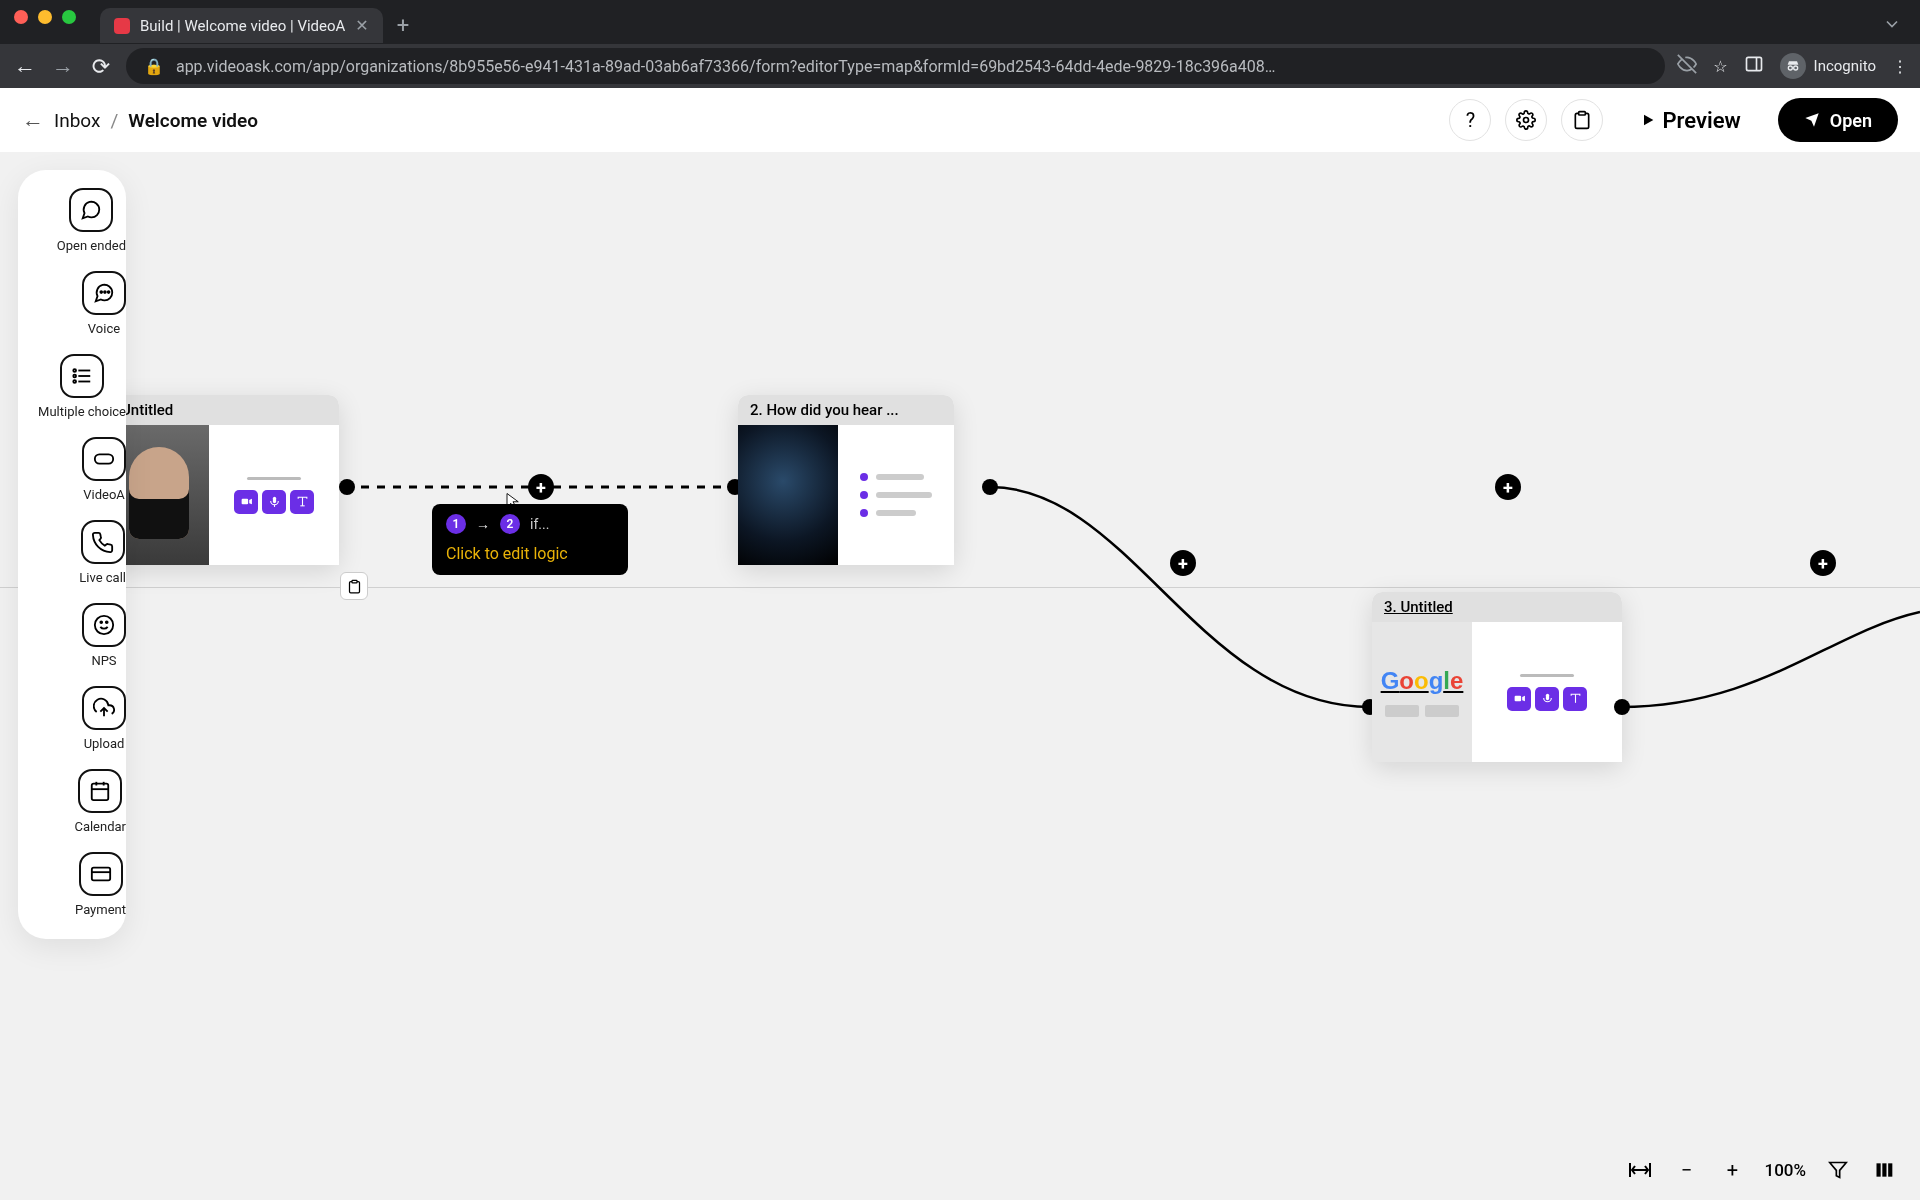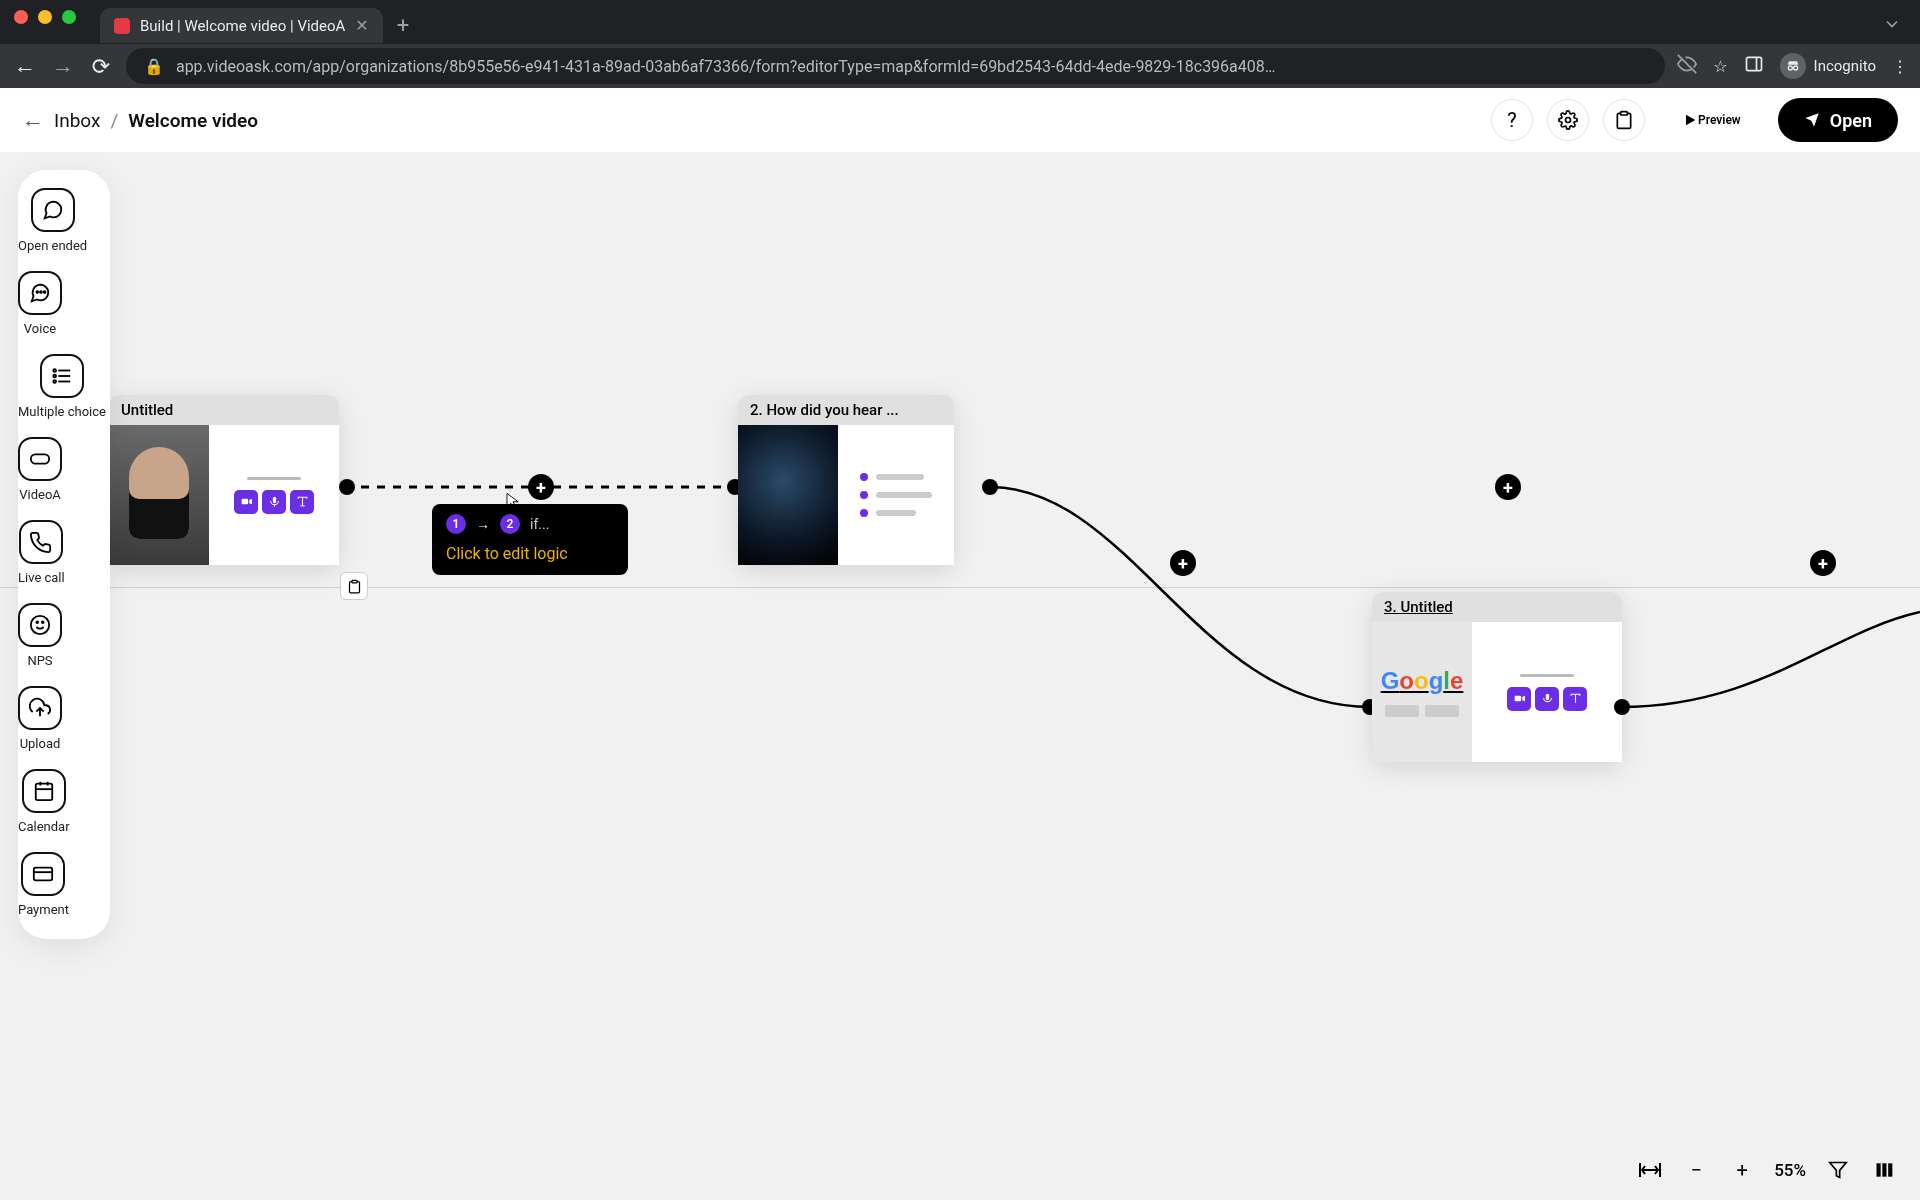--- a/index.html
+++ b/index.html
@@ -28,29 +28,29 @@
   .incog-pill .ic { width:26px; height:26px; border-radius:50%; background:#5f6368; display:flex; align-items:center; justify-content:center; }
 
   
   .app-bar { height:64px; padding:0 22px; display:flex; align-items:center; justify-content:space-between; background:#fff; }
   .crumbs { display:flex; align-items:center; gap:10px; font-size:19px; color:#111; }
   .crumbs .back { color:#555; font-size:22px; }
   .crumbs .sep { color:#888; }
   .crumbs .strong { font-weight:600; }
   .bar-actions { display:flex; align-items:center; gap:14px; }
   .circle-btn { width:42px; height:42px; border-radius:50%; border:1px solid #e2e2e2; background:#fff; display:flex; align-items:center; justify-content:center; font-size:20px; cursor:pointer; }
-  .preview-btn { height:44px; padding:0 22px; border-radius:22px; background:#fff; border:1px solid transparent; font-size:12px; font-weight:600; display:flex; align-items:center; gap:0; cursor:pointer; }
+  .preview-btn { height:44px; padding:0 22px; border-radius:22px; background:#fff; border:1px solid transparent; font-size:22px; font-weight:600; display:flex; align-items:center; gap:6px; cursor:pointer; }
   .share-btn { height:44px; padding:0 26px; border-radius:22px; background:#000; color:#fff; font-size:18px; font-weight:600; display:flex; align-items:center; gap:10px; cursor:pointer; }
 
   
   .canvas { position:relative; background:#f1f1f1; height:calc(1200px - 88px - 64px); width:100%; overflow:hidden; }
   .center-line { position:absolute; top:435px; left:0; right:0; border-top:1px solid #d0d0d0; }
 
   
-  .tool-rail { position:absolute; top:18px; left:18px; width:92px; background:#fff; border-radius:28px; padding:18px 0 22px; box-shadow:0 8px 30px rgba(0,0,0,.08); display:flex; flex-direction:column; align-items:flex-start; gap:18px; }
+  .tool-rail { position:absolute; top:18px; left:18px; width:108px; background:#fff; border-radius:28px; padding:18px 0 22px; box-shadow:0 8px 30px rgba(0,0,0,.08); display:flex; flex-direction:column; align-items:flex-end; gap:18px; }
   .tool { display:flex; flex-direction:column; align-items:center; gap:6px; cursor:pointer; }
   .tool .tbox { width:44px; height:44px; border:2px solid #111; border-radius:14px; display:flex; align-items:center; justify-content:center; font-size:22px; }
   .tool .tlabel { font-size:13px; color:#222; text-align:center; }
 
   
   .step-card { position:absolute; width:230px; border-radius:10px; background:#fff; box-shadow:0 6px 26px rgba(0,0,0,.12); overflow:visible; }
   .step-card .head { background:#e0e0e0; padding:6px 12px; font-size:15px; font-weight:500; border-radius:10px 10px 0 0; white-space:nowrap; overflow:hidden; text-overflow:ellipsis; }
   .step-card .body { display:flex; height:140px; }
   .step-card .thumb { width:100px; background:#222; background-size:cover; background-position:center; }
   .step-card .side { flex:1; background:#fff; display:flex; flex-direction:column; align-items:center; justify-content:center; gap:10px; position:relative; }
@@ -431,21 +431,21 @@
       <svg width="24" height="18" viewBox="0 0 24 18" fill="none" stroke="#000" stroke-width="2">
           <line x1="2" y1="2" x2="2" y2="16"></line>
           <line x1="22" y1="2" x2="22" y2="16"></line>
           <polyline points="7 5 4 9 7 13"></polyline>
           <polyline points="17 5 20 9 17 13"></polyline>
           <line x1="4" y1="9" x2="20" y2="9"></line>
         </svg>
     </div>
     <div class="fbtn">−</div>
     <div class="fbtn">+</div>
-    <span style="font-weight:500;">55%</span>
+    <span style="font-weight:500;">100%</span>
     <div class="fbtn">
       <svg width="20" height="20" viewBox="0 0 24 24" fill="none" stroke="#000" stroke-width="2">
           <polygon points="22 3 2 3 10 12.46 10 19 14 21 14 12.46 22 3"></polygon>
         </svg>
     </div>
     <div class="fbtn">
       <svg width="20" height="20" viewBox="0 0 24 24" fill="#000">
           <rect x="3" y="4" width="5" height="16"></rect>
           <rect x="10" y="4" width="5" height="16"></rect>
           <rect x="17" y="4" width="5" height="16"></rect>

